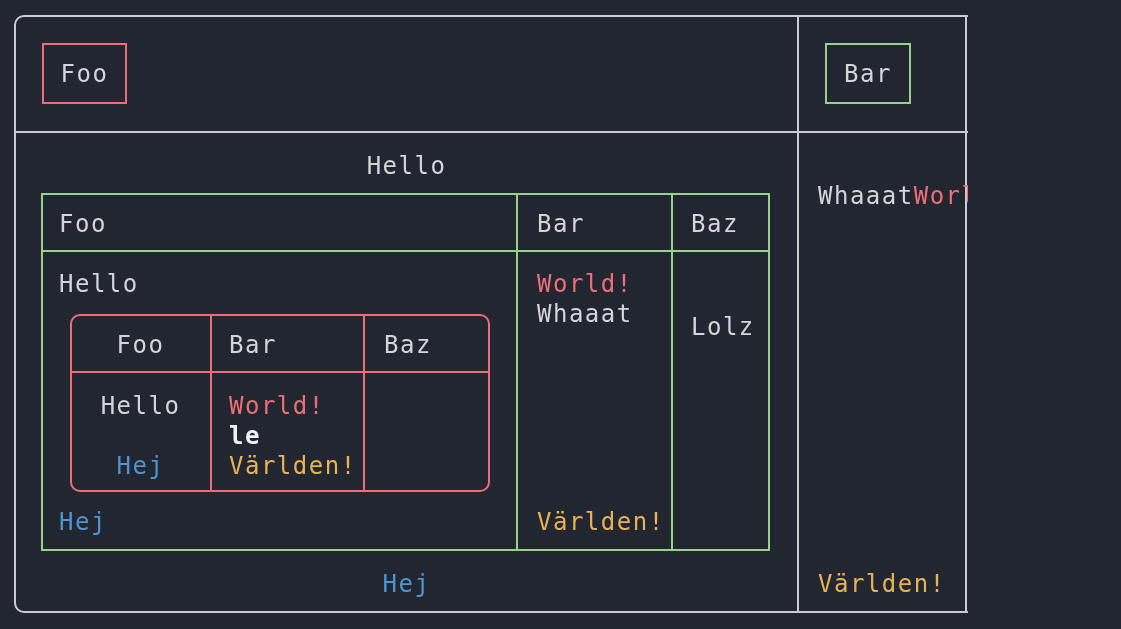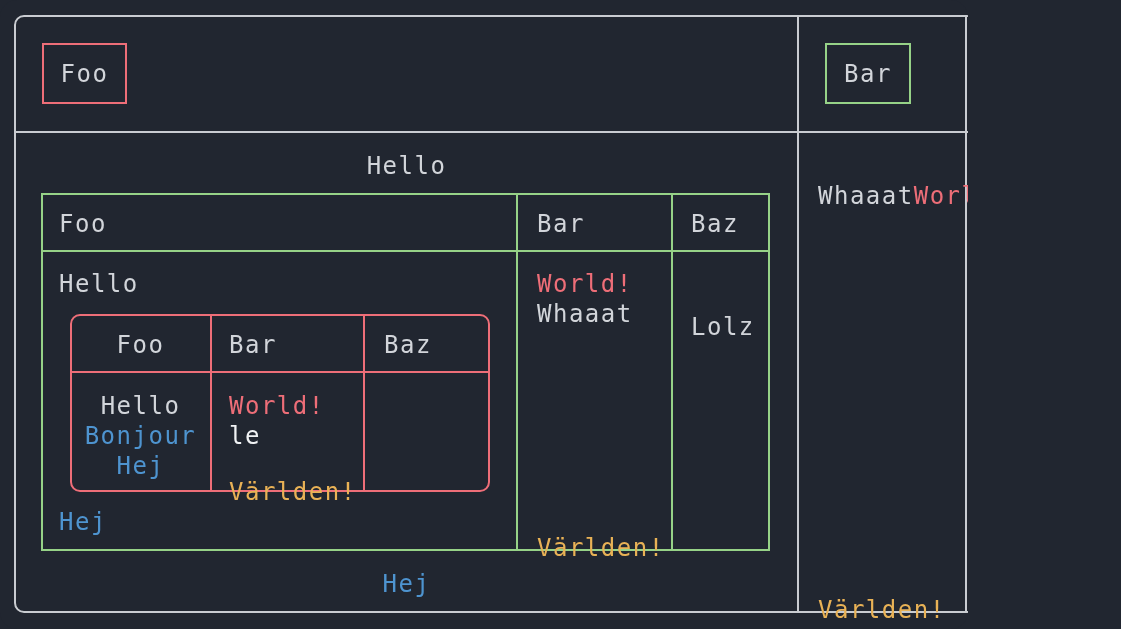--- a/index.html
+++ b/index.html
@@ -24,22 +24,22 @@
   .rv { background:var(--red); width:2px; top:316px; height:174px; }
   .rv1 { left:210px; } .rv2 { left:363px; }
   .rh1 { background:var(--red); left:72px; top:371px; width:416px; height:2px; }
   .panel { position:absolute; box-sizing:border-box; border:2px solid; display:flex; align-items:center; justify-content:center; top:43px; height:61px; }
   .panel-foo { left:42px;  width:85px; border-color:var(--red); }
   .panel-bar { left:825px; width:86px; border-color:var(--green); }
   .panel-baz { left:992px; width:86px; border-color:var(--blue); }
   .line { position:absolute; height:30px; line-height:30px; white-space:pre; }
   .t-red    { color:var(--red_text); }
   .t-blue   { color:var(--text_blue); }
-  .t-orange { color:var(--orange);margin-top:26px; }
-  .t-bright { color:var(--bright_white); font-weight:normal;text-align:center; }
+  .t-orange { color:var(--orange); }
+  .t-bright { color:var(--bright_white); font-weight:bold;text-align:center; }
   .t-center { text-align:center; }
   .foo-col-span  { left:16px; width:781px; }
   .red-foo-span  { left:72px; width:137px; }
   .globe { display:inline-block; width:24px; height:24px; vertical-align:middle; margin-left:8px; transform:translateY(-2px); }
 </style>
 </head>
 <body>
 
 <div class="screen">
 
@@ -99,21 +99,20 @@
     <div class="frame red-frame"></div>
     <div class="vline rv rv1"></div>
     <div class="vline rv rv2"></div>
     <div class="hline rh1"></div>
 
     <div class="line t-center red-foo-span" style="top:330px">Foo</div>
     <div class="line" style="left:229px; top:330px">Bar</div>
     <div class="line" style="left:384px; top:330px">Baz</div>
 
     <div class="line t-center red-foo-span" style="top:391px">Hello</div>
-    <div class="line t-blue t-center red-foo-span" style="top:421px">Bonjour</div>
     <div class="line t-blue t-center red-foo-span" style="top:451px">Hej</div>
 
     <div class="line t-red" style="left:229px; top:391px">World!</div>
     <div class="line t-bright" style="left:229px; top:421px">le</div>
     <div class="line t-orange" style="left:229px; top:451px">Världen!</div>
 
   </div>
 
 </div>
 

